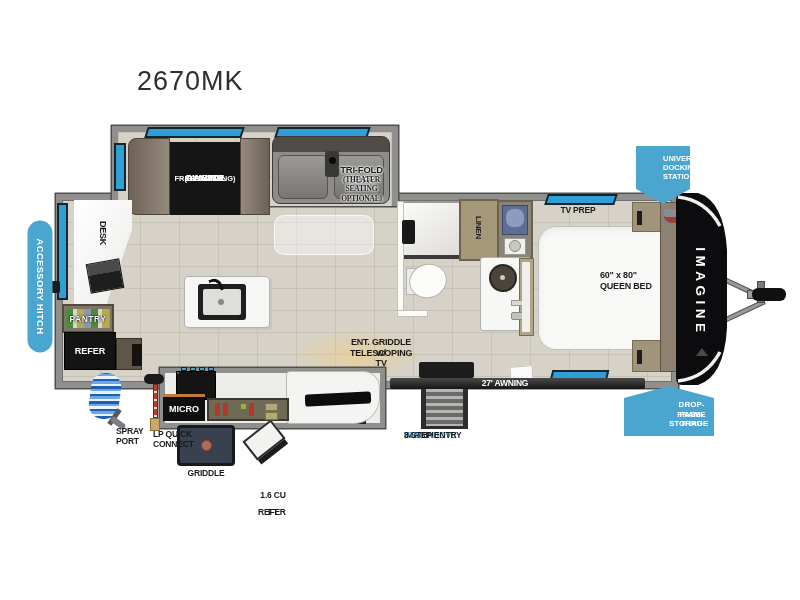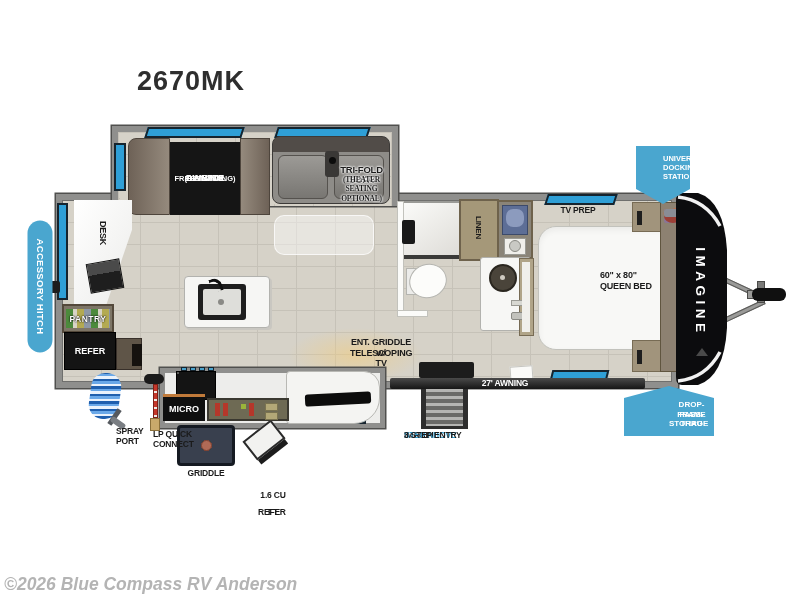--- a/index.html
+++ b/index.html
@@ -5,21 +5,21 @@
   html,body{margin:0;padding:0;background:#fff;}
   #canvas{position:relative;width:800px;height:600px;background:#fff;overflow:hidden;
           font-family:"Liberation Sans",sans-serif;}
   #canvas *{box-sizing:border-box;position:absolute;}
 
   
   .lbl{font-weight:bold;color:#1a1a1a;text-align:center;letter-spacing:-0.2px;line-height:9.5px;font-size:8.5px;}
   .rot{transform:rotate(90deg);transform-origin:center;display:flex;align-items:center;justify-content:center;}
 
   
-  .title{left:137px;top:66px;font-size:27px;color:#2e2e2e;letter-spacing:1px;font-weight:bold;}
+  .title{left:137px;top:66px;font-size:27px;color:#2e2e2e;letter-spacing:1px;font-weight:normal;}
   .watermark{left:4px;top:574px;font-size:17.5px;font-weight:bold;font-style:italic;color:#b4b4b4;}
 
   
   .tile{background-color:#d6d2c8;
         background-image:linear-gradient(#c6c2b8 1px,transparent 1px),
                          linear-gradient(90deg,#c6c2b8 1px,transparent 1px);
         background-size:39px 22px;}
   .main-body{left:56px;top:194px;width:622px;height:194px;border:6px solid #8f8f8d;
              box-shadow:0 0 0 1.5px #50504e, inset 0 0 0 1px #6f6f6d;}
   .slide-top{left:112px;top:126px;width:286px;height:80px;border:6px solid #8f8f8d;border-bottom:none;
@@ -407,14 +407,13 @@
     <span>1.6 CU FT</span>
       <br>
     <span>REFER</span>
   </div>
   <div class="lbl lbl-steps">
     <span class="blk">IMAGINE</span>
     <span class="blue">STEP ABOVE</span>
     <span class="blk">3 STEP ENTRY</span>
   </div>
 
-  <div class="watermark">©2026 Blue Compass RV Anderson</div>
 </div>
 
 </body></html>

